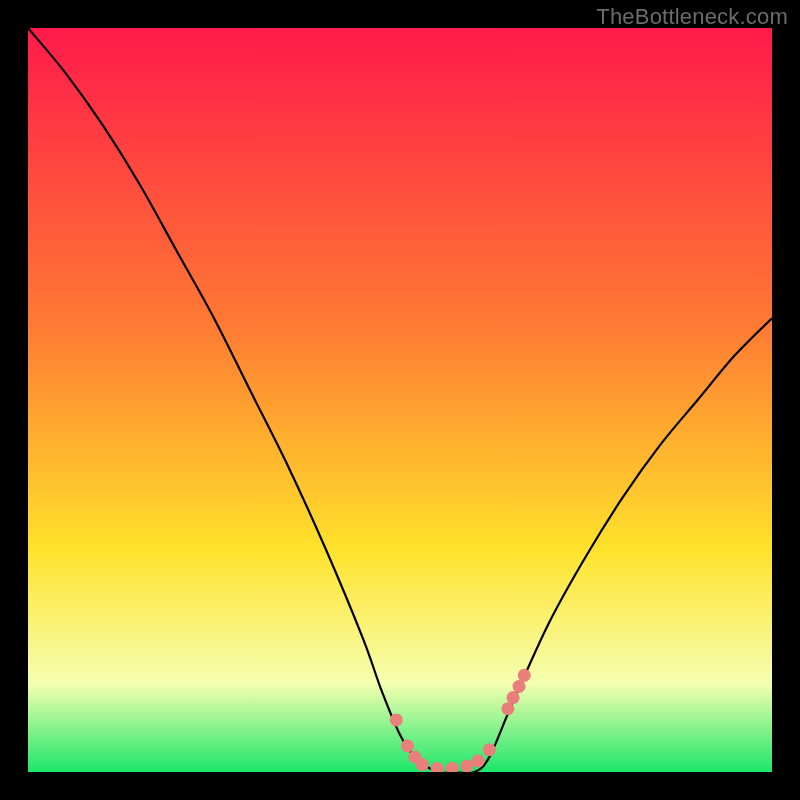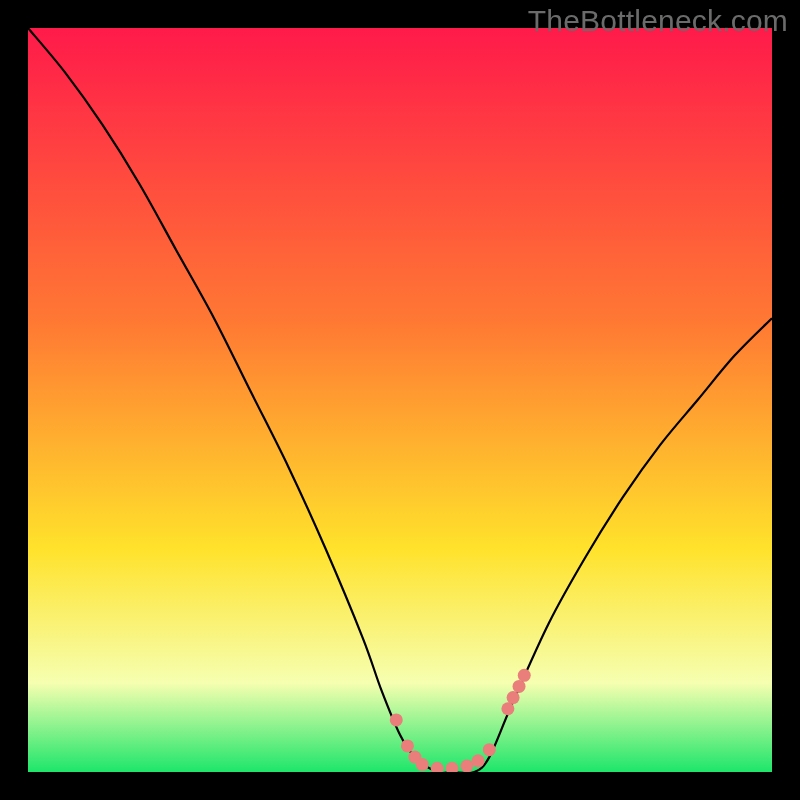--- a/index.html
+++ b/index.html
@@ -15,21 +15,21 @@
     position: relative;
     width: 800px;
     height: 800px;
     background: #000;
   }
   .watermark {
     position: absolute;
     top: 4px;
     right: 12px;
     color: #6b6b6b;
-    font-size: 30px;
+    font-size: 22px;
     font-weight: 500;
     letter-spacing: 0.2px;
     z-index: 10;
   }
   svg {
     display: block;
   }
 </style>
 </head>
 <body>

